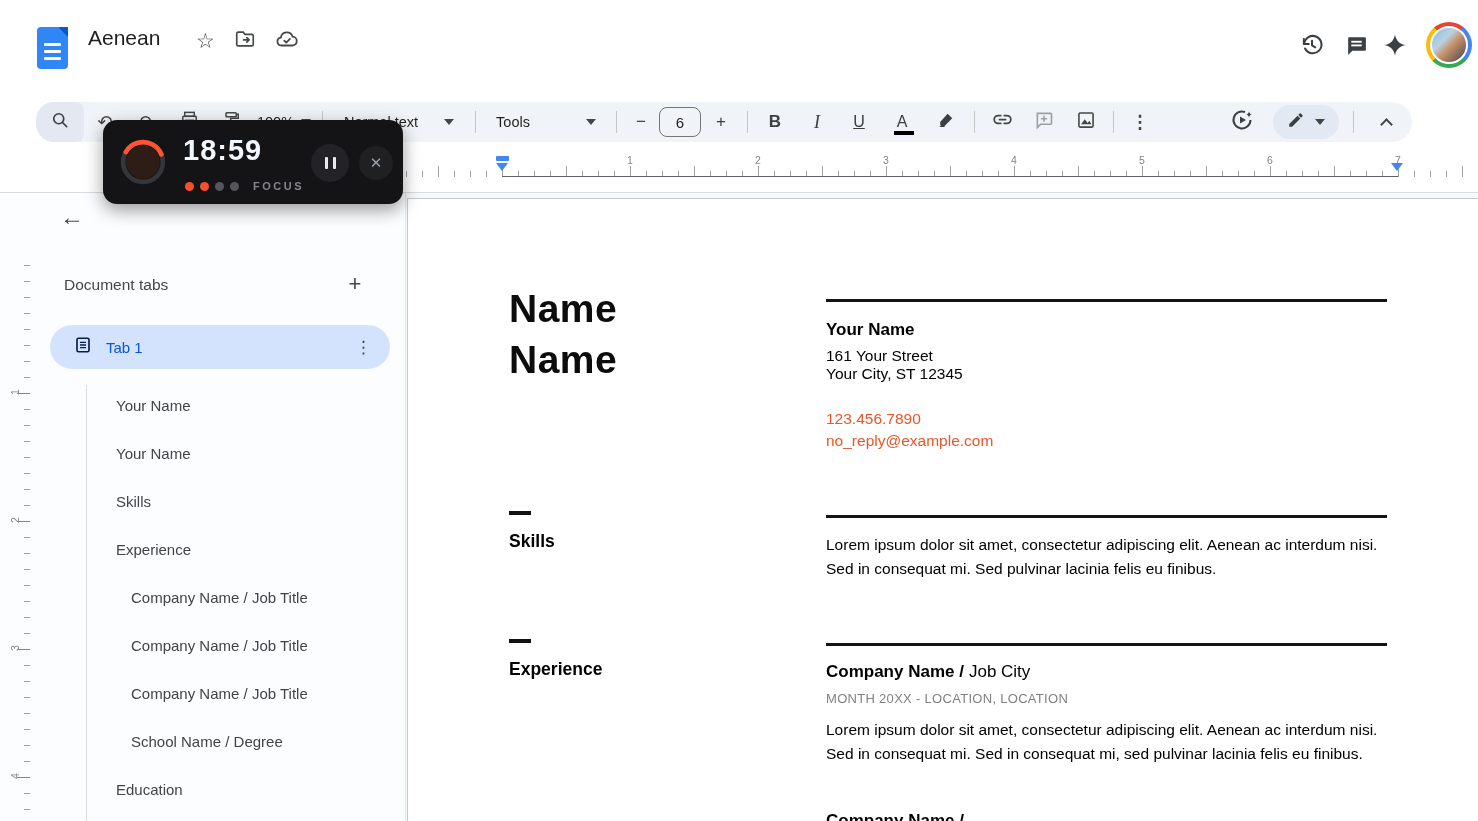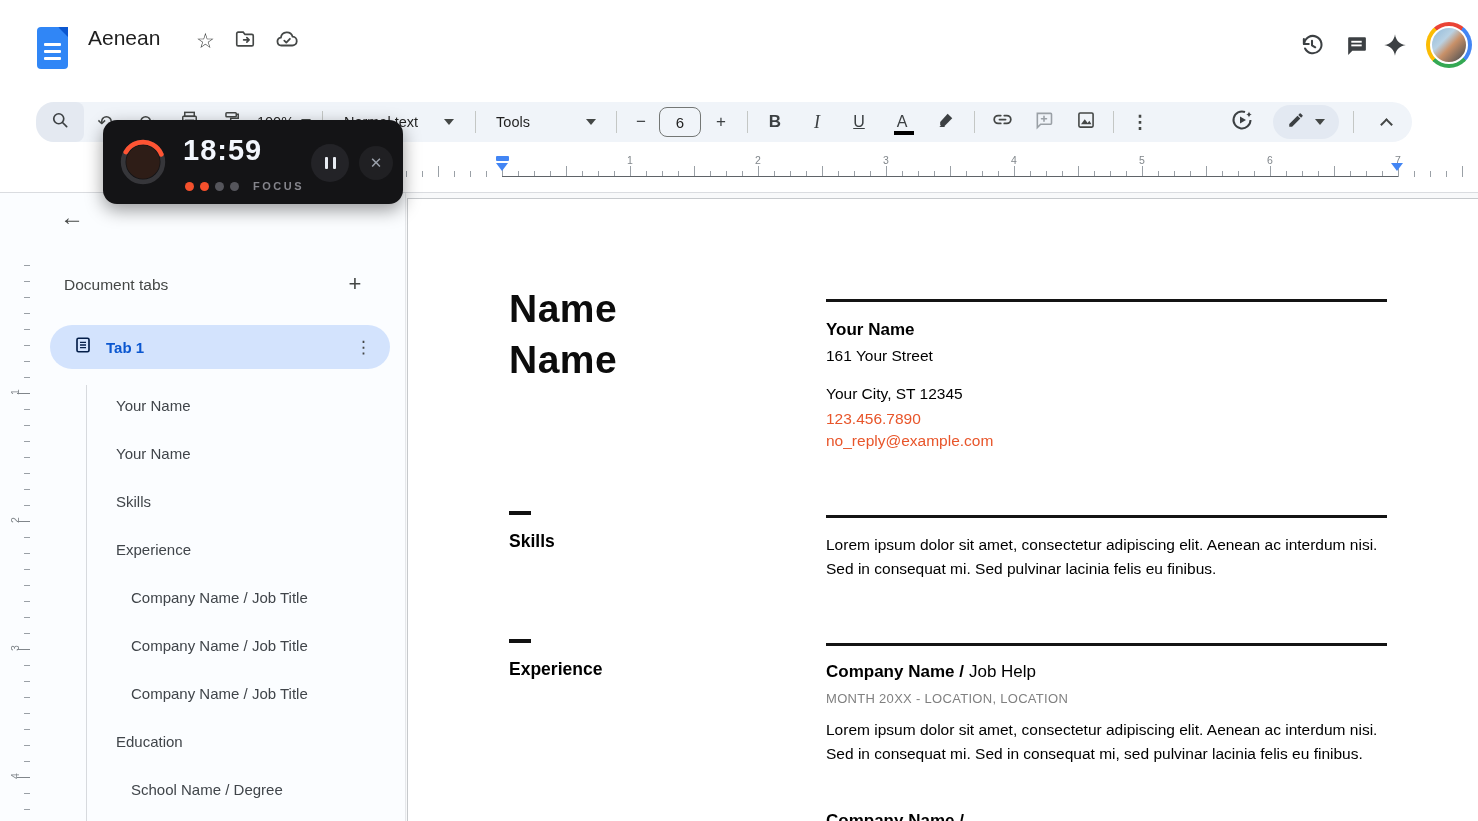--- a/index.html
+++ b/index.html
@@ -65,21 +65,21 @@
   .v-inch { position:absolute; left:3px; width:13px; height:1px; background:#80868b; }
   .v-num { position:absolute; left:-9px; width:20px; text-align:center; font-size:10.5px; color:#80868b; transform:rotate(-90deg); }
 
   
   .sidebar { position:absolute; left:0; top:0; width:406px; height:628px; background:#fbfdff; border-right:1px solid #e6e8eb; }
   .back-arrow { position:absolute; left:56px; top:8px; font-size:24px; color:#444746; width:32px; height:32px; display:flex; align-items:center; justify-content:center; }
   .tabs-header { position:absolute; left:64px; top:83px; font-size:15.5px; font-weight:500; color:#444746; }
   .add-tab { position:absolute; left:340px; top:76px; font-size:22px; color:#444746; width:30px; height:30px; display:flex; align-items:center; justify-content:center; }
   .tab-pill { position:absolute; left:50px; top:132px; width:340px; height:44px; background:#d3e3fd; border-radius:22px; display:flex; align-items:center; }
   .tab-pill .doc-ic { margin:0 14px 0 24px; }
-  .tab-pill .tab-label { font-size:15px; font-weight:700; color:#0b57d0; flex:1; }
+  .tab-pill .tab-label { font-size:15px; font-weight:400; color:#0b57d0; flex:1; }
   .tab-pill .kebab { font-size:17px; color:#444746; padding:0 18px; letter-spacing:0; }
   .outline-line { position:absolute; left:86px; top:192px; width:1px; height:436px; background:#d7dade; }
   .outline { position:absolute; left:0; top:188px; width:406px; }
   .o-item { height:48px; display:flex; align-items:center; font-size:15px; color:#40454a; }
   .o-item.l1 { padding-left:116px; }
   .o-item.l2 { padding-left:131px; }
 
   
   .page { position:absolute; left:407px; top:5px; width:1071px; height:623px; background:#fff; border:1px solid #c6c9cc; border-right:none; border-bottom:none; overflow:hidden; }
   .doc-big-name { position:absolute; left:101px; top:84px; font-size:39px; font-weight:bold; color:#0c0c0c; line-height:51px; letter-spacing:0.5px; }
@@ -317,48 +317,48 @@
       </div>
       <div class="outline-line"></div>
       <div class="outline">
         <div class="o-item l1">Your Name</div>
         <div class="o-item l1">Your Name</div>
         <div class="o-item l1">Skills</div>
         <div class="o-item l1">Experience</div>
         <div class="o-item l2">Company Name / Job Title</div>
         <div class="o-item l2">Company Name / Job Title</div>
         <div class="o-item l2">Company Name / Job Title</div>
+        <div class="o-item l2">School Name / Degree</div>
         <div class="o-item l1">Education</div>
-        <div class="o-item l2">School Name / Degree</div>
       </div>
     </div>
 
     <div class="page">
       <div class="doc-big-name">
         <div>Name</div>
         <div>Name</div>
       </div>
 
       <div class="rcol-line" style="top:100px"></div>
       <div class="contact-name">Your Name</div>
       <div class="contact-l" style="top:148px">161 Your Street</div>
-      <div class="contact-l" style="top:186px">Your City, ST 12345</div>
+      <div class="contact-l" style="top:166px">Your City, ST 12345</div>
       <div class="contact-l accent" style="top: 211px; color: rgb(232, 85, 42);">123.456.7890</div>
       <div class="contact-l accent" style="top: 233px; color: rgb(232, 85, 42);">no_reply@example.com</div>
 
       <div class="sec-dash" style="top:312px"></div>
       <div class="sec-head" style="top:332px">Skills</div>
       <div class="rcol-line" style="top:316px"></div>
       <div class="body-par" style="top:334px">Lorem ipsum dolor sit amet, consectetur adipiscing elit. Aenean ac interdum nisi. Sed in consequat mi. Sed pulvinar lacinia felis eu finibus.</div>
 
       <div class="sec-dash" style="top:440px"></div>
       <div class="sec-head" style="top:460px">Experience</div>
       <div class="rcol-line" style="top:444px"></div>
       <div class="company-line" style="top:463px">
-        <b>Company Name /</b><span class="jt">Job Help</span>
+        <b>Company Name /</b><span class="jt">Job City</span>
       </div>
       <div class="exp-meta" style="top:492px">MONTH 20XX - LOCATION,  LOCATION</div>
       <div class="body-par" style="top:519px; line-height:23.5px">Lorem ipsum dolor sit amet, consectetur adipiscing elit. Aenean ac interdum nisi. Sed in consequat mi. Sed in consequat mi, sed pulvinar lacinia felis eu finibus.</div>
       <div class="company-line" style="top:612px">
         <b>Company Name /</b>
       </div>
     </div>
   </div>
 
   <div class="timer">

